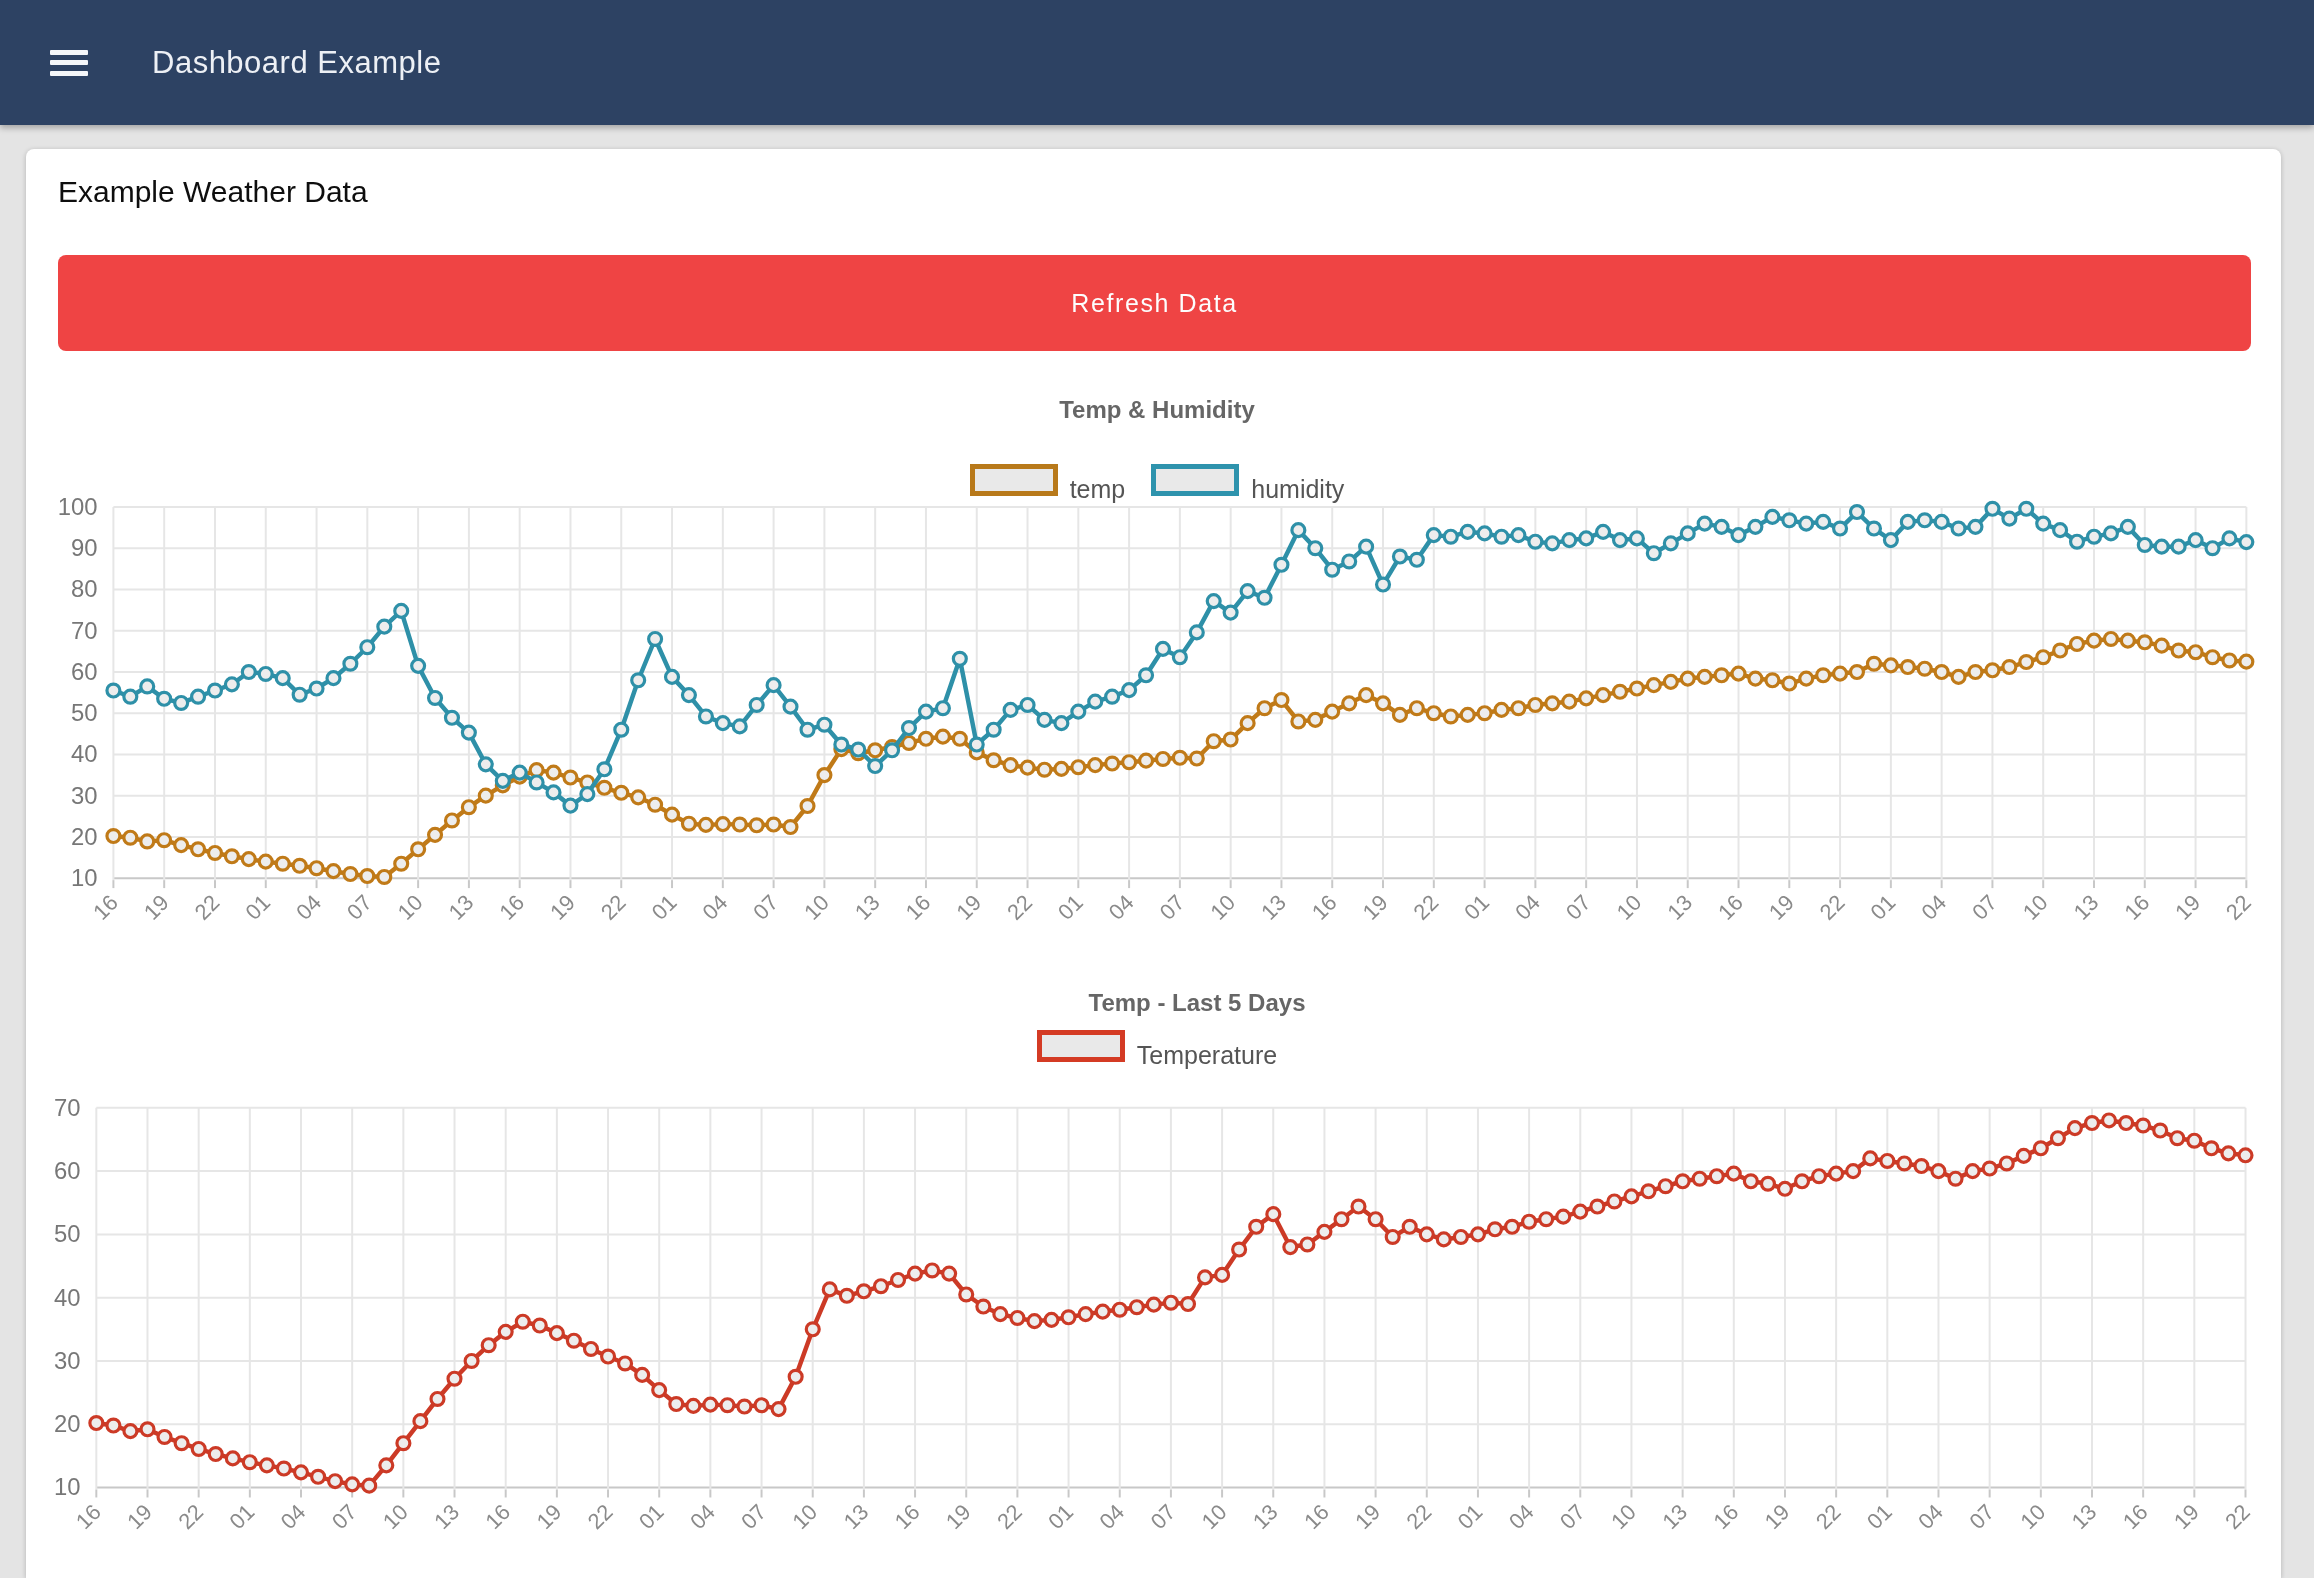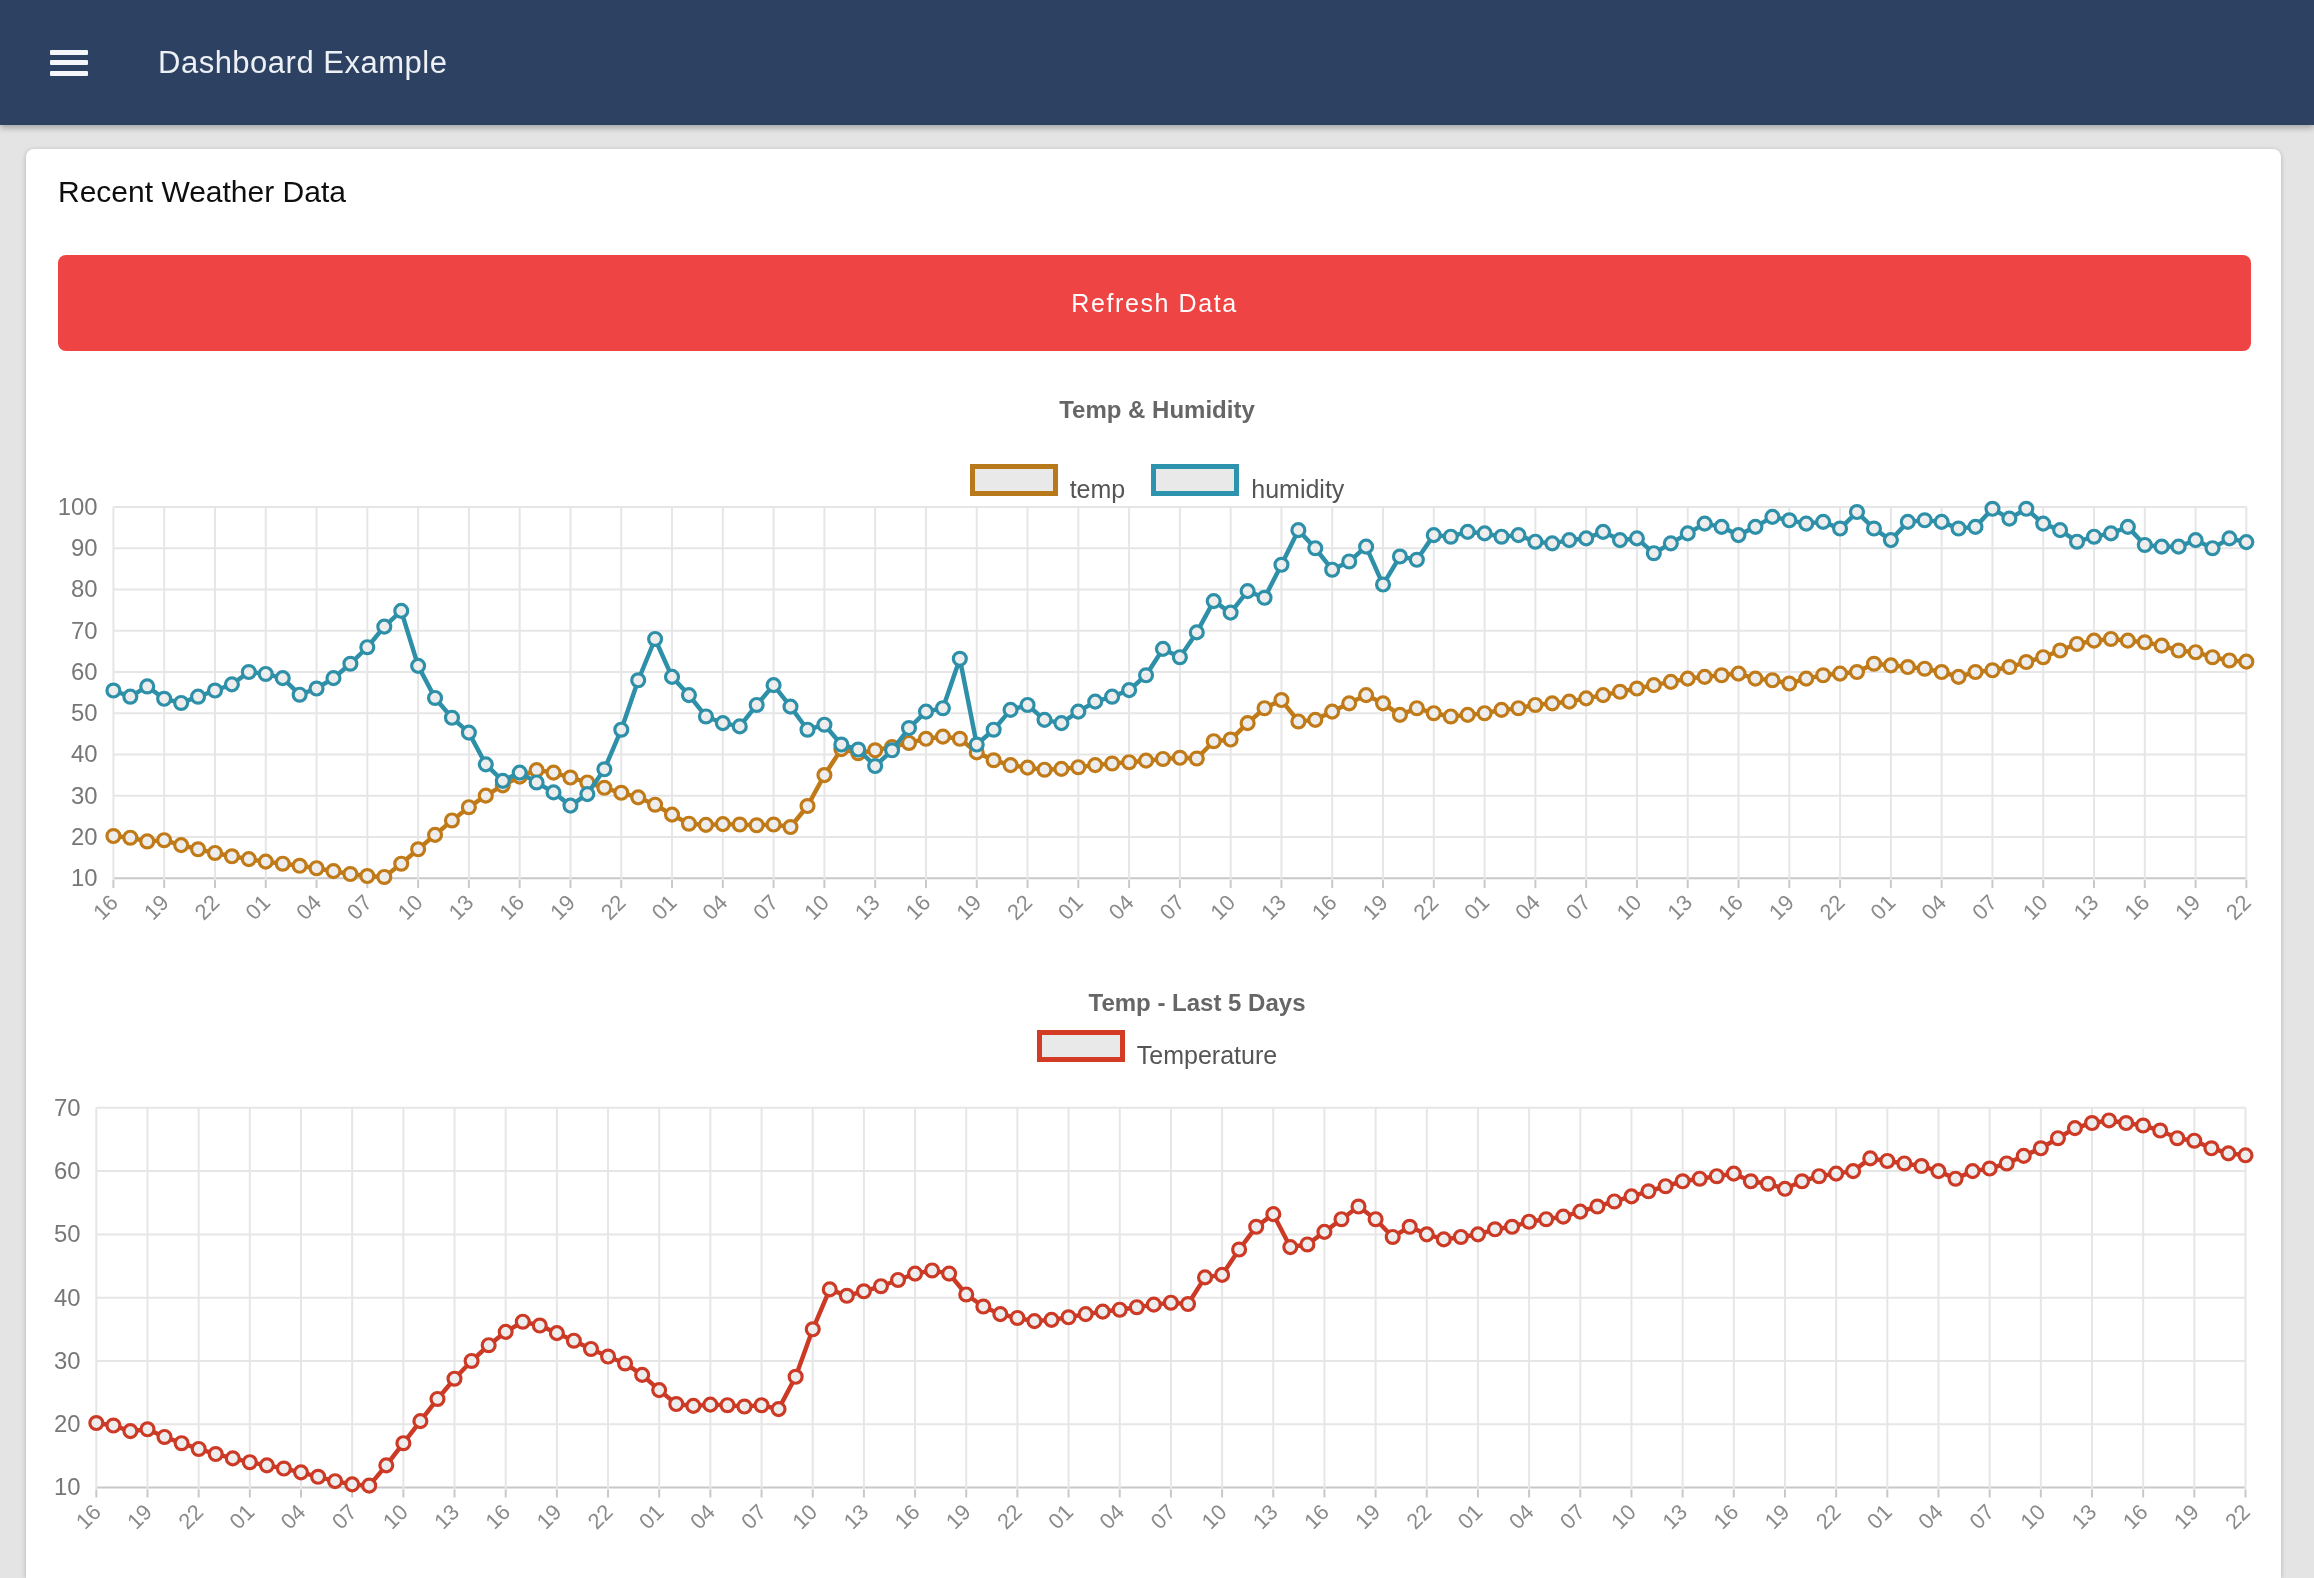--- a/index.html
+++ b/index.html
@@ -4,21 +4,21 @@
 <style>
   html,body{margin:0;padding:0;}
   body{
     width:2314px;height:1578px;position:relative;overflow:hidden;
     background:#e4e4e4;font-family:"Liberation Sans","DejaVu Sans",sans-serif;
   }
   
   .appbar{
     position:absolute;left:0;top:0;width:2314px;height:125px;
     background:#2d4263;box-shadow:0 3px 6px rgba(0,0,0,.28);z-index:5;
-    display:flex;align-items:center;gap:6px;
+    display:flex;align-items:center;
   }
   .hamburger{width:38px;height:26px;margin-left:50px;display:flex;flex-direction:column;justify-content:space-between;cursor:pointer;}
   .hamburger span{display:block;height:5px;background:#f4f6f9;border-radius:1px;}
   .appbar-title{color:#edf0f5;font-size:31px;letter-spacing:0.5px;margin-left:64px;font-weight:400;}
   
   .card{
     position:absolute;left:26px;top:149px;width:2255px;height:1429px;
     background:#ffffff;border-radius:8px 8px 0 0;box-shadow:0 1px 5px rgba(0,0,0,.22);
   }
   .page-heading{position:absolute;left:58px;top:175px;font-size:30px;color:#0e0e0e;z-index:2;}
@@ -48,21 +48,21 @@
   <div class="hamburger">
     <span></span>
       <span></span>
       <span></span>
   </div>
   <div class="appbar-title">Dashboard Example</div>
 </header>
 
 <div class="card"></div>
 
-<div class="page-heading">Recent Weather Data</div>
+<div class="page-heading">Example Weather Data</div>
 
 <button class="refresh-btn">Refresh Data</button>
 
 <div class="chart-title" id="title1">Temp &amp; Humidity</div>
 <div class="legend" id="legend1">
   <div class="legend-item">
     <span class="legend-swatch" style="border-color: rgb(184, 121, 26);"></span>
     <span class="legend-label">temp</span>
   </div>
   <div class="legend-item">

